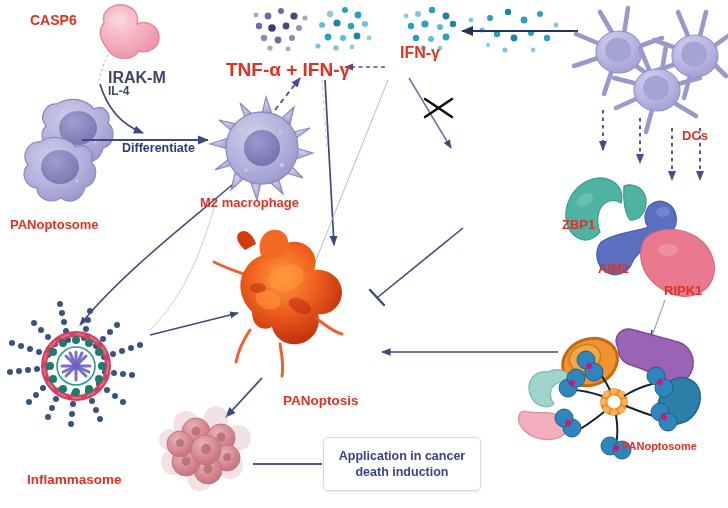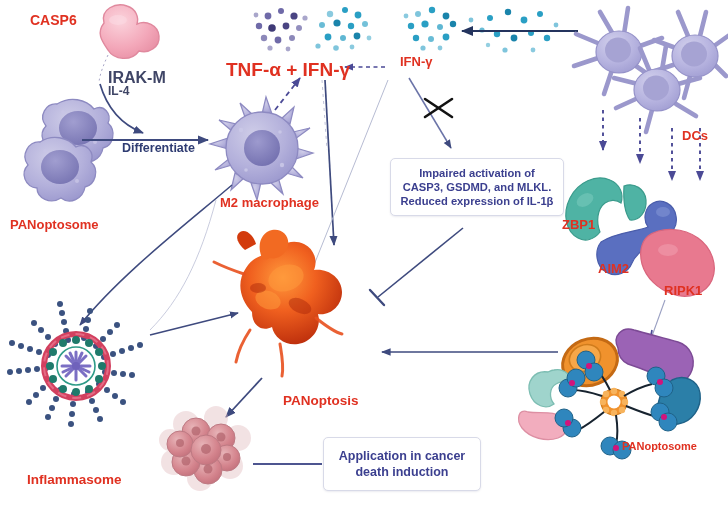--- a/index.html
+++ b/index.html
@@ -551,45 +551,38 @@
 
   <div class="lbl lbl-red" style="left:30px;top:12px;font-size:14px;">CASP6</div>
 
   <div class="lbl lbl-navy" style="left:108px;top:69px;font-size:16px;color:#3f4566;">IRAK-M</div>
   <div class="lbl lbl-navy" style="left:108px;top:85px;font-size:12px;color:#3f4566;">IL-4</div>
 
   <div class="lbl lbl-navy" style="left:122px;top:141px;font-size:12.5px;color:#2f3c72;">Differentiate</div>
 
   <div class="lbl lbl-red" style="left:10px;top:218px;font-size:13px;">PANoptosome</div>
 
-  <div class="lbl lbl-red" style="left:200px;top:196px;font-size:13px;margin-left:20px;">M2 macrophage</div>
+  <div class="lbl lbl-red" style="left:200px;top:196px;font-size:13px;">M2 macrophage</div>
 
   <div class="lbl lbl-red" style="left:226px;top:59px;font-size:19px;">TNF-α + IFN-γ</div>
 
-  <div class="lbl lbl-red" style="left:400px;top:55px;font-size:13px;">IFN-γ</div>
+  <div class="lbl lbl-red" style="left:400px;top:44px;font-size:16px;">IFN-γ</div>
 
   <div class="lbl lbl-red" style="left:682px;top:129px;font-size:13px;">DCs</div>
 
   <div class="lbl lbl-red" style="left:562px;top:218px;font-size:13px;">ZBP1</div>
   <div class="lbl lbl-red" style="left:598px;top:262px;font-size:13px;">AIM2</div>
   <div class="lbl lbl-red" style="left:664px;top:284px;font-size:13px;">RIPK1</div>
 
   <div class="lbl lbl-red" style="left:283px;top:393px;font-size:13.5px;">PANoptosis</div>
 
   <div class="lbl lbl-red" style="left:578px;top:440px;font-size:11px;padding-left:44px;">PANoptosome</div>
 
   <div class="lbl lbl-red" style="left:27px;top:472px;font-size:13.5px;">Inflammasome</div>
 
-  <div class="box" style="left:390px;top:158px;width:172px;height:56px;font-size:11.2px;">
-    <div>
-      <div>Impaired activation of</div>
-      <div>CASP3, GSDMD, and MLKL.</div>
-      <div>Reduced expression of IL-1β</div>
-    </div>
-  </div>
 
   <div class="box" style="left:323px;top:437px;width:156px;height:52px;font-size:12.5px;">
     <div>
       <div>Application in cancer</div>
       <div>death induction</div>
     </div>
   </div>
 
 </div>
 

